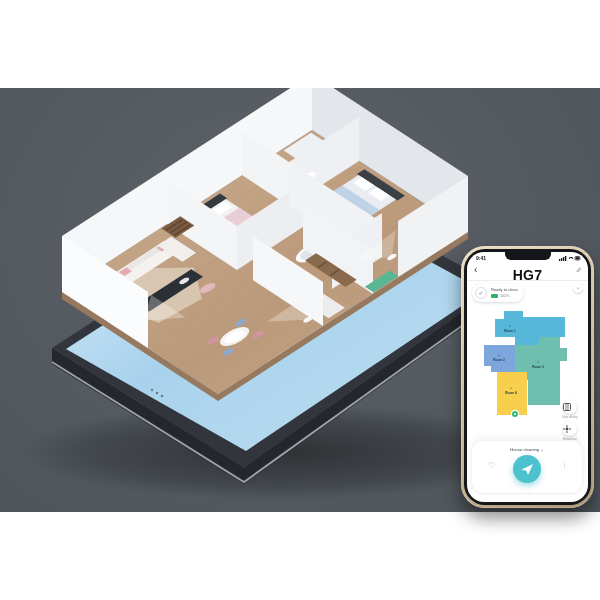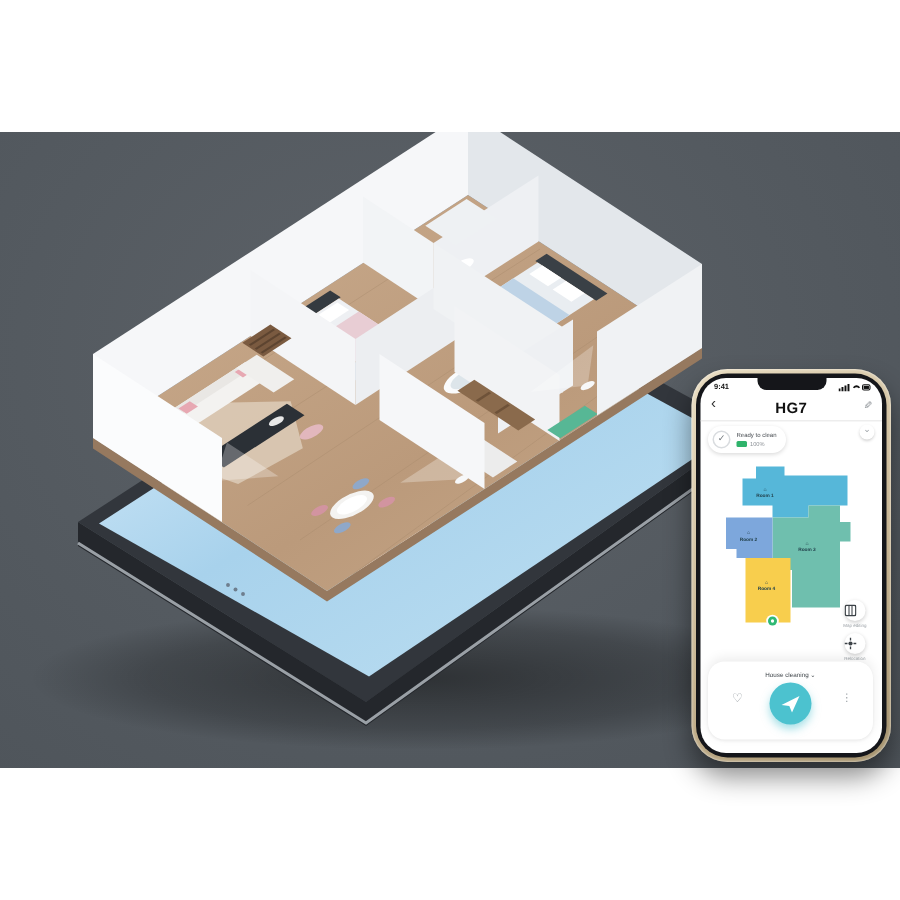--- a/index.html
+++ b/index.html
@@ -15,21 +15,21 @@
          background:linear-gradient(145deg,#e9ddc2,#c6b390 60%,#a5936f);
          box-shadow:0 10px 18px rgba(0,0,0,.45), inset 0 0 2px rgba(255,255,255,.8);}
   .bezel{position:absolute;inset:3px;border-radius:21px;background:#15161a;}
   .screen{position:absolute;inset:6px;border-radius:17px;background:#fff;overflow:hidden;}
   .notch{position:absolute;left:50%;top:0;transform:translateX(-50%);width:46px;height:8px;
          background:#15161a;border-radius:0 0 6px 6px;}
   .statusbar{position:absolute;left:0;top:0;width:100%;height:12px;}
   .sb-time{position:absolute;left:9px;top:3px;font-size:5px;font-weight:bold;color:#111;}
   .sb-icons{position:absolute;right:7px;top:3px;}
   .hdr-back{position:absolute;left:7px;top:13px;font-size:10px;color:#333;line-height:10px;}
-  .hdr-title{position:absolute;left:0;top:15px;width:100%;text-align:center;font-size:10px;
+  .hdr-title{position:absolute;left:0;top:15px;width:100%;text-align:center;font-size:14px;
              font-weight:bold;color:#111;letter-spacing:.3px;}
   .hdr-edit{position:absolute;right:7px;top:14px;font-size:7px;color:#8a8f94;transform:rotate(90deg);}
   .hdr-line{position:absolute;left:0;top:28px;width:100%;height:1px;background:#ededed;}
   .collapse-btn{position:absolute;right:5px;top:31px;width:10px;height:10px;border-radius:50%;
                 background:#fff;box-shadow:0 1px 2px rgba(0,0,0,.18);font-size:6px;color:#9aa0a5;
                 text-align:center;line-height:9px;}
   .pill{position:absolute;left:5px;top:32px;width:52px;height:18px;border-radius:9px;background:#fff;
         box-shadow:0 1px 3px rgba(0,0,0,.15);}
   .pill-check{position:absolute;left:3px;top:3px;width:12px;height:12px;border-radius:50%;
               background:#fff;border:1px solid #d9dcdf;box-sizing:border-box;font-size:6px;

